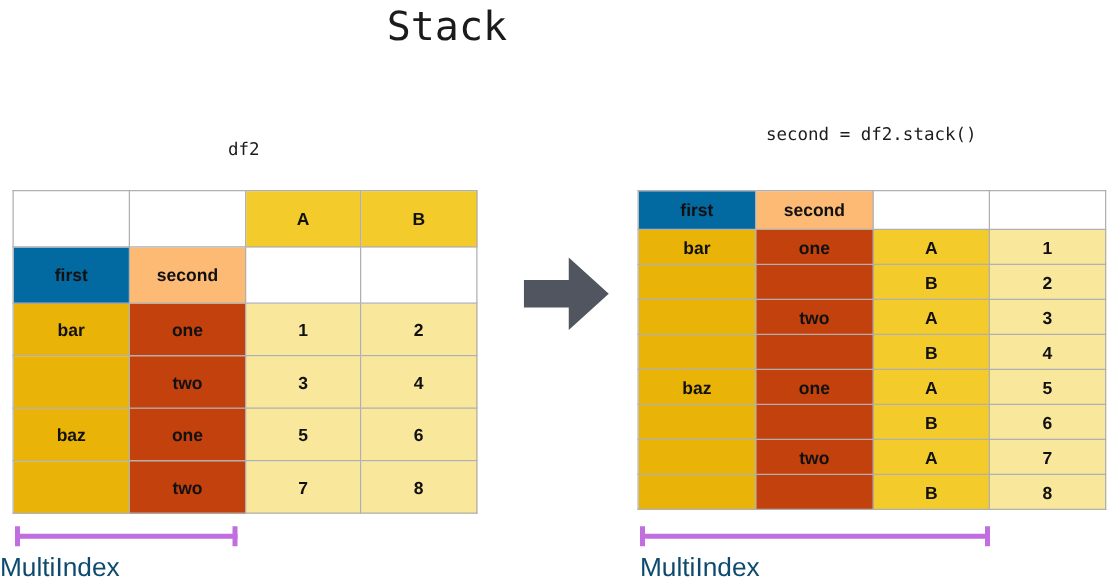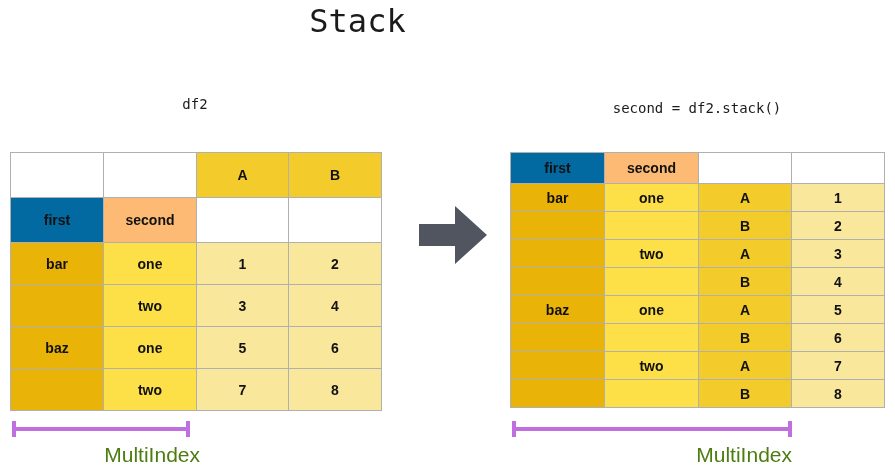--- a/index.html
+++ b/index.html
@@ -32,21 +32,21 @@
 
   
   .caption {
     position: absolute;
     font-family: "DejaVu Sans Mono", monospace;
     font-size: 14px;
     color: #1b1b1b;
     white-space: nowrap;
     text-align: center;
   }
-  .caption-left  { left: 10px;  top: 96px; width: 370px; }
+  .caption-left  { left: 10px;  top: 112px; width: 370px; }
   .caption-right { left: 510px; top: 100px; width: 374px; }
 
   
   .tbl {
     position: absolute;
     border-collapse: collapse;
     table-layout: fixed;
     border: 1px solid #b9b9b9;
   }
   .tbl td {
@@ -61,21 +61,21 @@
   }
 
   #table-left  { left: 10px;  top: 152px; width: 371px; }
   #table-right { left: 510px; top: 152px; width: 374px; }
 
   
   .c-white      { background: #ffffff; }
   .c-green      { background: #0369a1; }
   .c-greenlight { background: #fdba74; }
   .c-blue       { background: #eab308; }
-  .c-bluelight  { background: #fde047; margin-top: 34px; }
+  .c-bluelight  { background: #c2410c; margin-top: 34px; }
   .c-gold       { background: #f3cb2a; }
   .c-yellow     { background: #f9e79b; font-weight: 400; color: #555555; font-size: 14px; }
 
   
   .bracket {
     position: absolute;
     height: 16px;
   }
   .bracket .bar {
     position: absolute;
@@ -92,23 +92,23 @@
     height: 16px;
     background: #c16fe0;
   }
   .bracket .cap-l { left: 0; }
   .bracket .cap-r { right: 0; }
 
   .mi-label {
     position: absolute;
     font-family: "Liberation Sans", sans-serif;
     font-size: 21px;
-    color: #4d7c0f;
+    color: #0c4a6e;
     white-space: nowrap;
-    text-align: right;
+    text-align: left;
   }
 
   #bracket-left  { left: 12px;  top: 421px; width: 178px; }
   #mi-label-left { left: 0px;   top: 443px; width: 200px; }
 
   #bracket-right { left: 512px; top: 421px; width: 280px; }
   #mi-label-right{ left: 512px; top: 443px; width: 280px; }
 
   
   #arrow {

